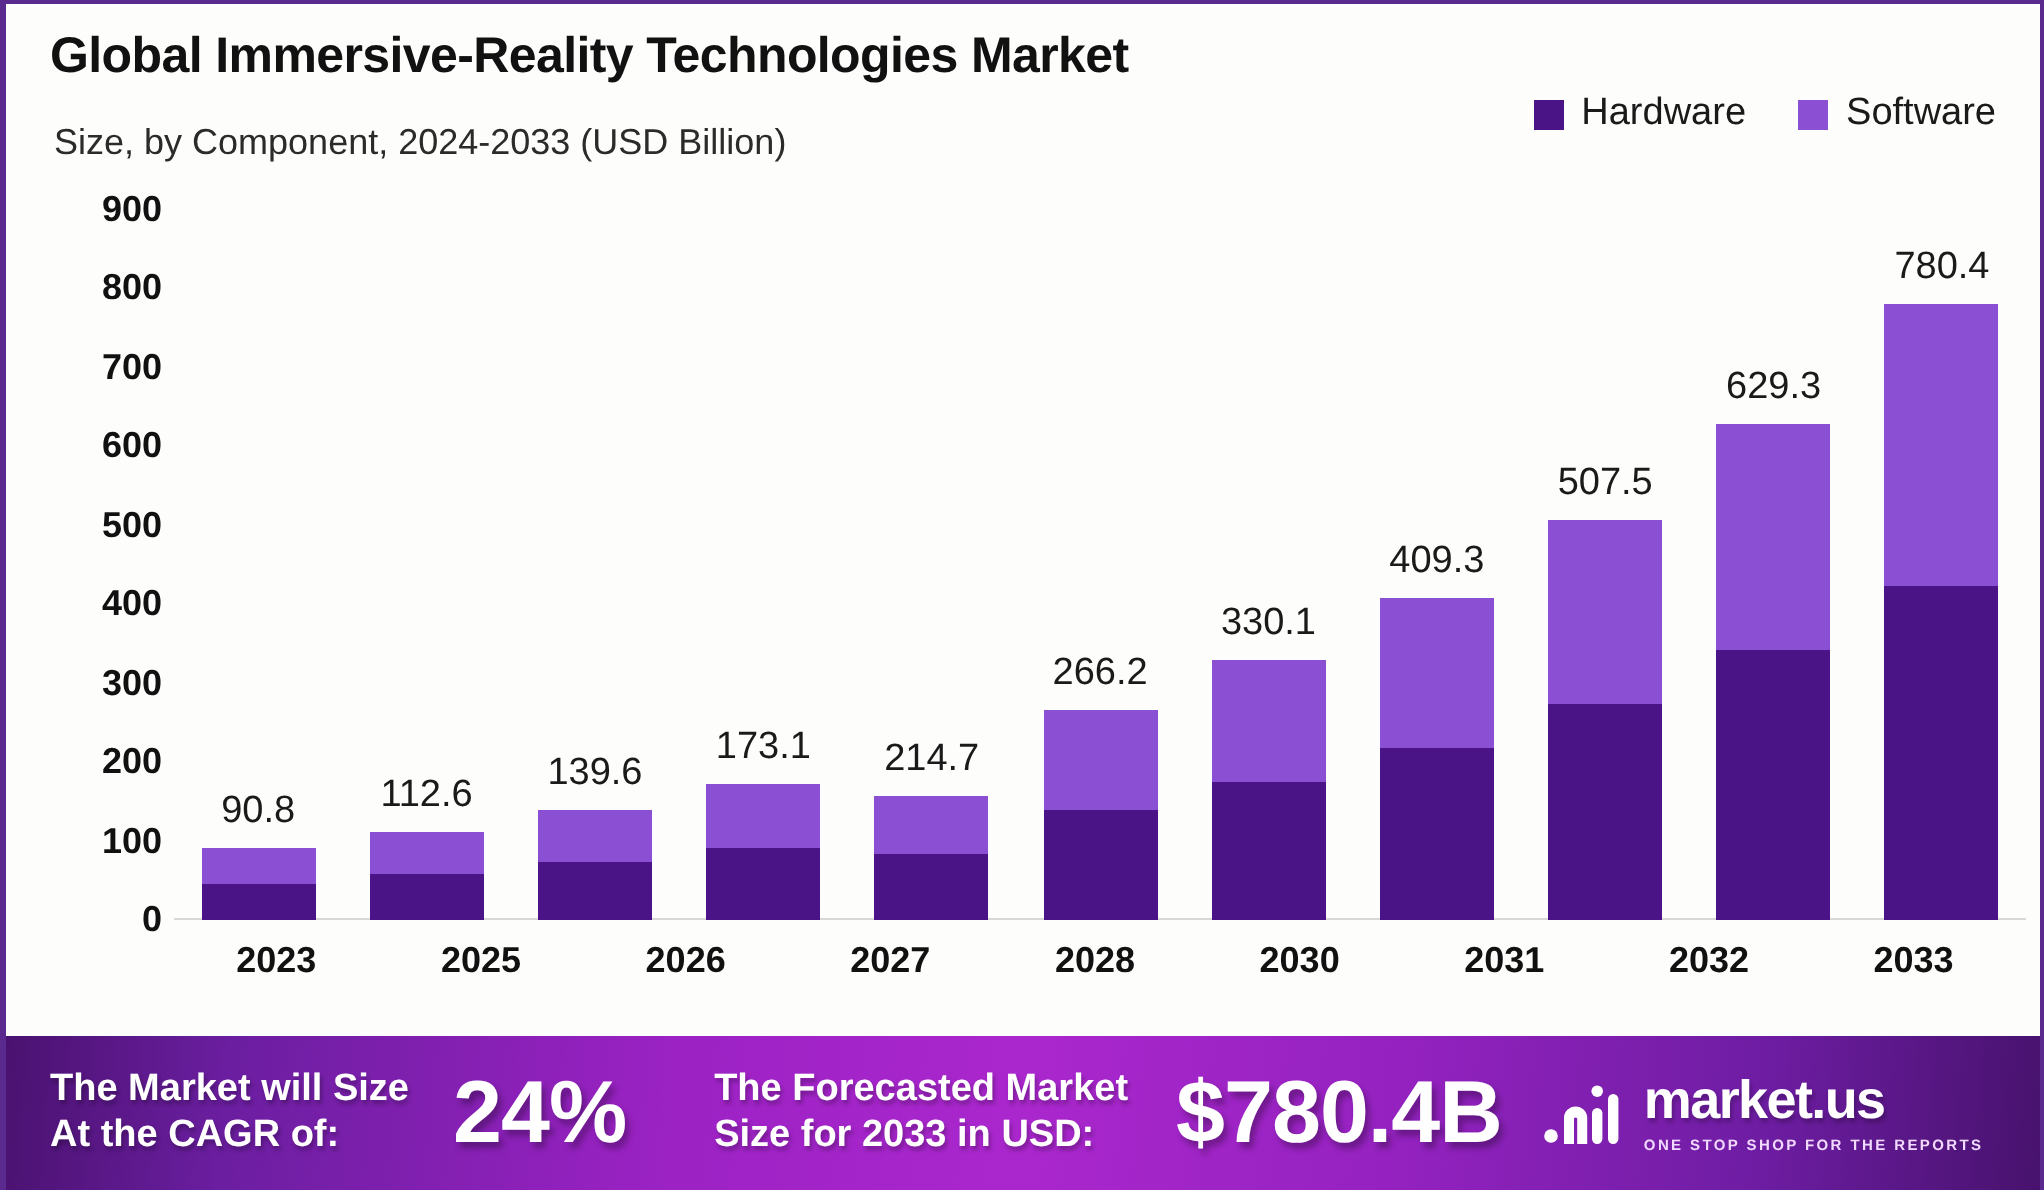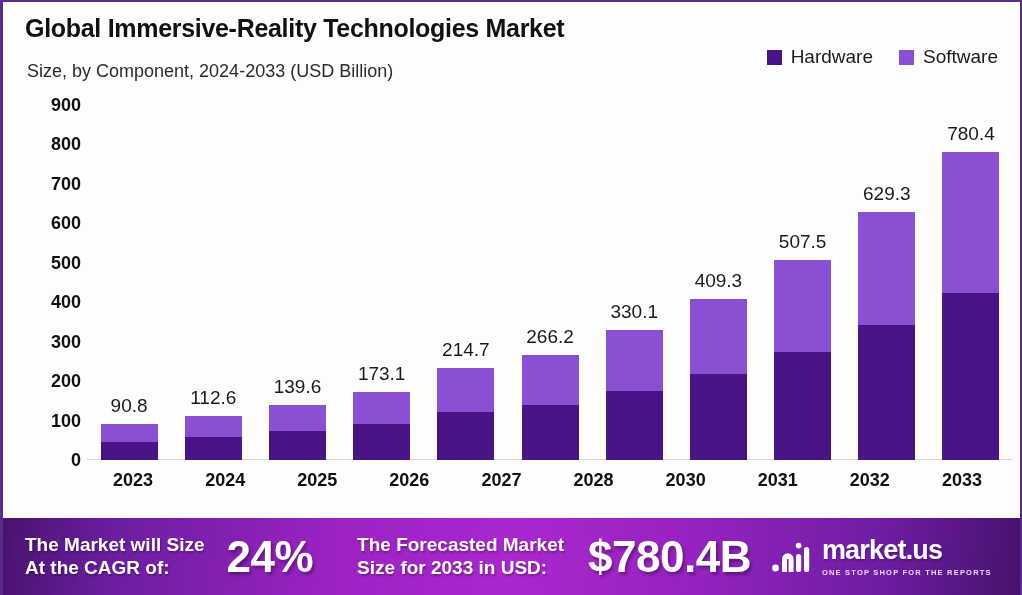--- a/index.html
+++ b/index.html
@@ -125,21 +125,21 @@
     white-space: nowrap;
   }
 
   
   #x-axis {
     position: absolute;
     left: 84px; right: 12px;
     top: 468px;
     height: 32px;
     display: flex;
-    justify-content: center;
+    justify-content: flex-start;
   }
   .x-tick {
     flex: 1 1 0;
     text-align: center;
     font-size: 18px;
     font-weight: bold;
     color: #111111;
   }
 
   
@@ -261,21 +261,21 @@
           </div>
         </div>
         <div class="bar-group">
           <div class="bar-stack" style="height: 68.2783px;">
             <div class="bar-total-label">173.1</div>
             <div class="seg-software" style="height: 46.7938%; background: rgb(138, 79, 211);"></div>
             <div class="seg-hardware" style="height: 53.2062%; background: rgb(75, 20, 134);"></div>
           </div>
         </div>
         <div class="bar-group">
-          <div class="bar-stack" style="height: 92px;">
+          <div class="bar-stack" style="height: 62px;">
             <div class="bar-total-label">214.7</div>
             <div class="seg-software" style="height: 47.4616%; background: rgb(138, 79, 211);"></div>
             <div class="seg-hardware" style="height: 52.5384%; background: rgb(75, 20, 134);"></div>
           </div>
         </div>
         <div class="bar-group">
           <div class="bar-stack" style="height: 105.001px;">
             <div class="bar-total-label">266.2</div>
             <div class="seg-software" style="height: 47.2201%; background: rgb(138, 79, 211);"></div>
             <div class="seg-hardware" style="height: 52.7799%; background: rgb(75, 20, 134);"></div>
@@ -314,21 +314,20 @@
             <div class="bar-total-label">780.4</div>
             <div class="seg-software" style="height: 45.6048%; background: rgb(138, 79, 211);"></div>
             <div class="seg-hardware" style="height: 54.3952%; background: rgb(75, 20, 134);"></div>
           </div>
         </div>
       </div>
   </div>
 
   <div id="x-axis">
       <div class="x-tick">2023</div>
-      <div class="x-tick">2024</div>
       <div class="x-tick">2025</div>
       <div class="x-tick">2026</div>
       <div class="x-tick">2027</div>
       <div class="x-tick">2028</div>
       <div class="x-tick">2030</div>
       <div class="x-tick">2031</div>
       <div class="x-tick">2032</div>
       <div class="x-tick">2033</div>
     </div>
 

